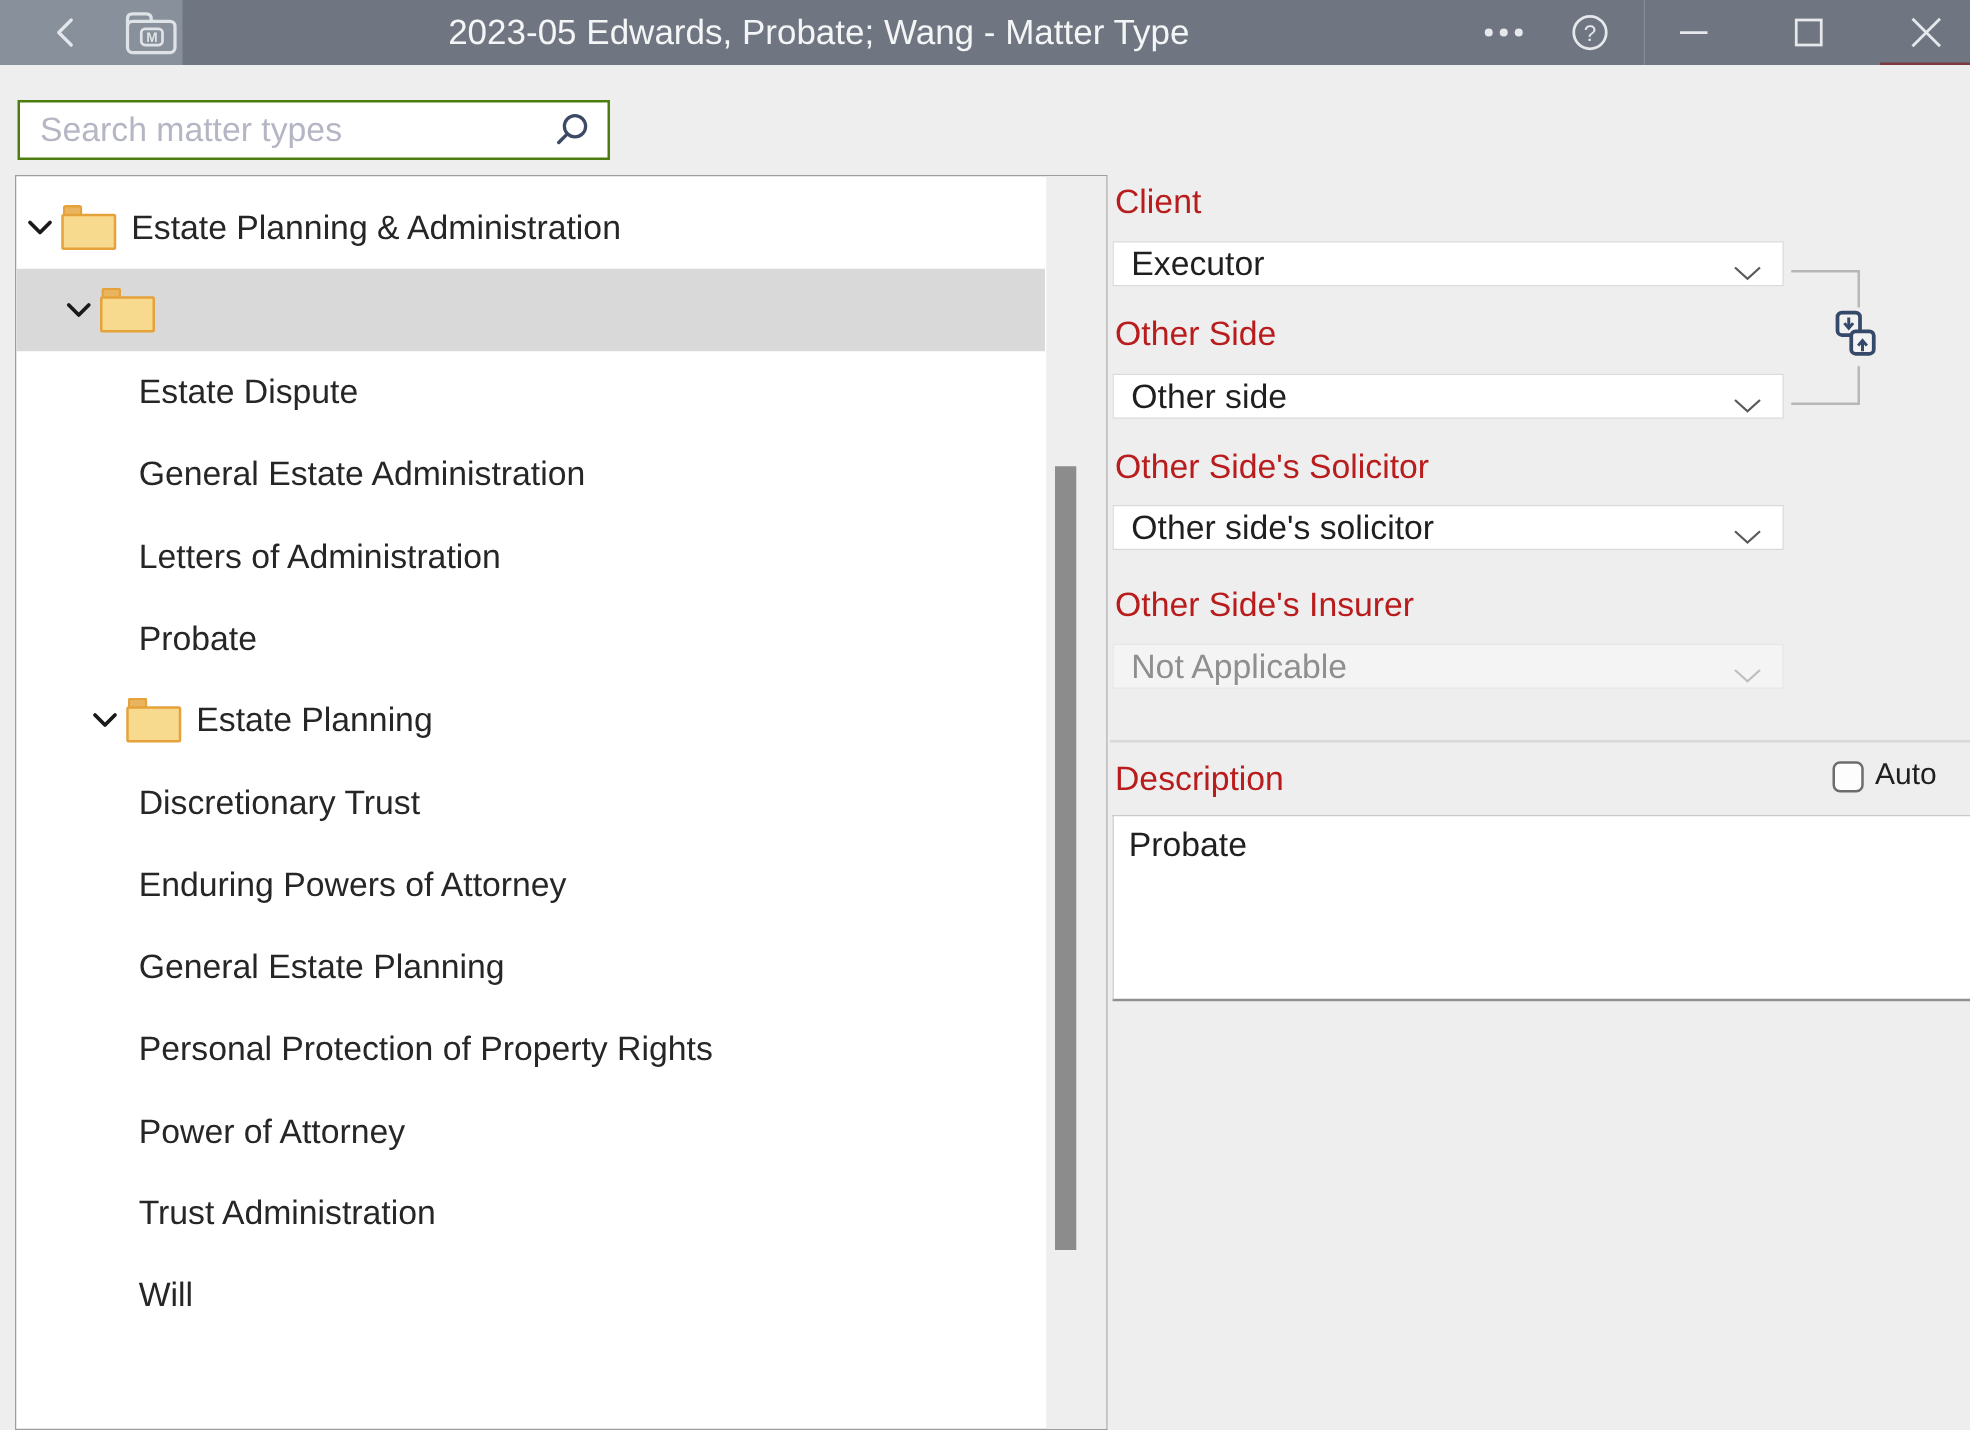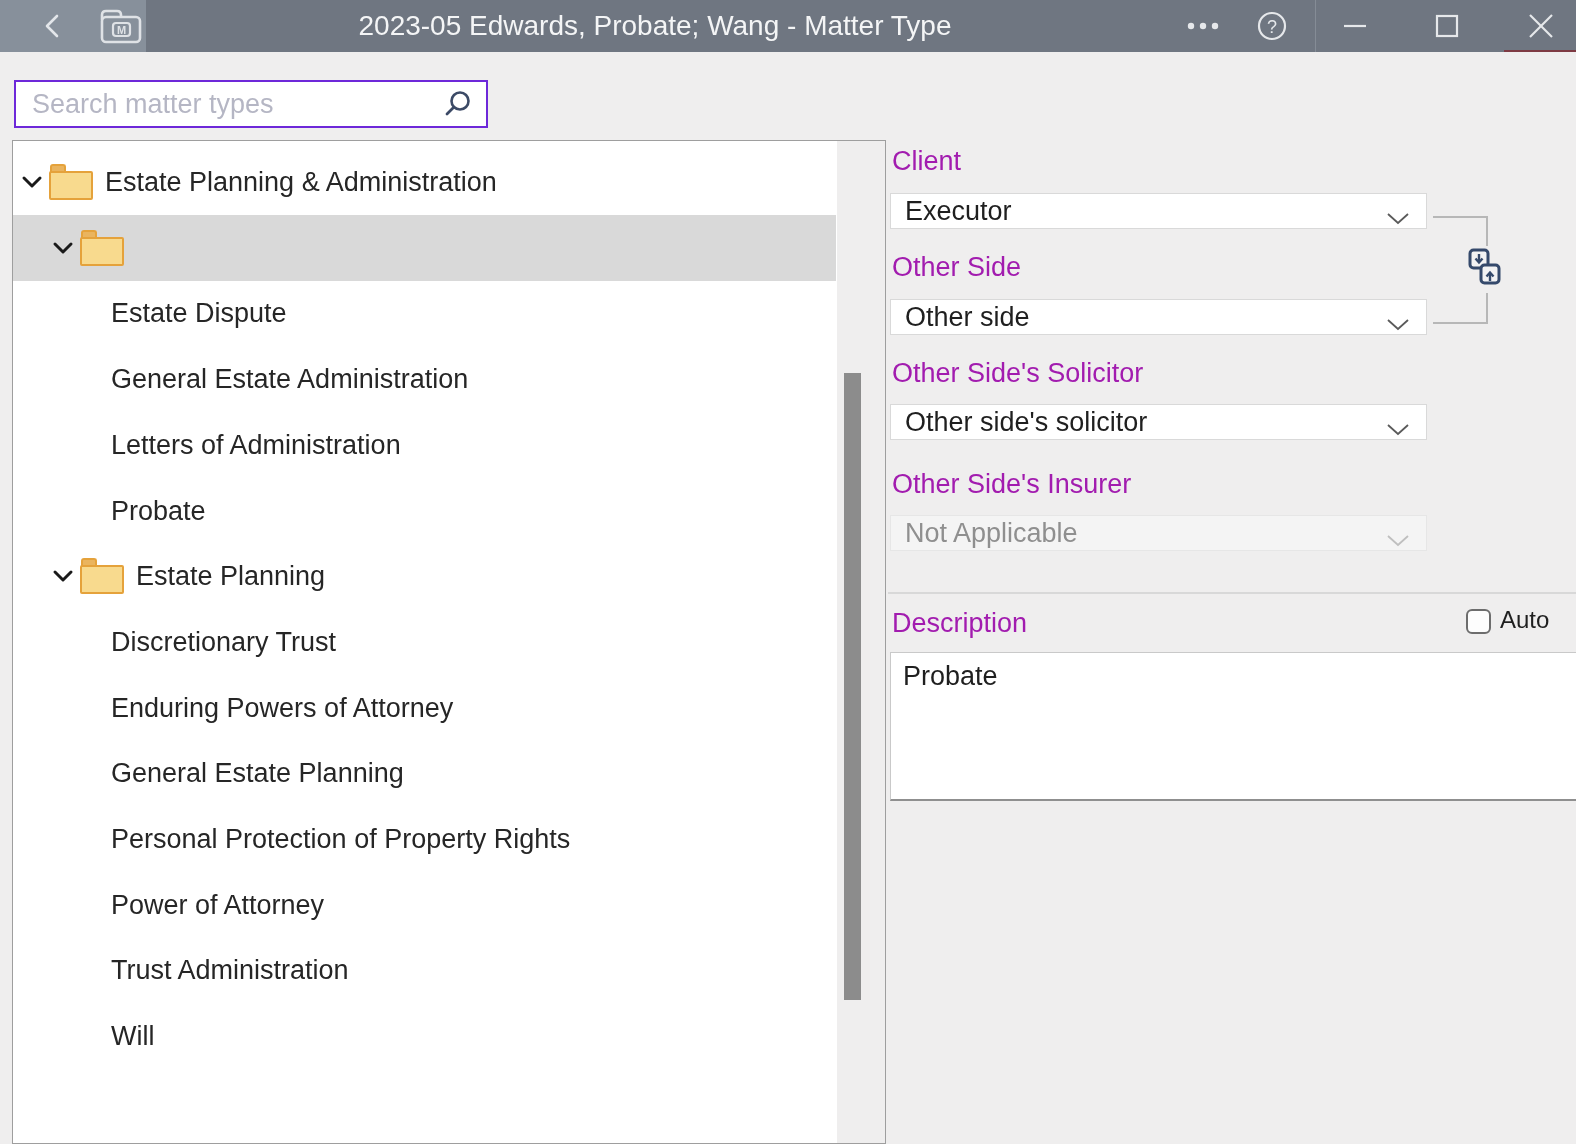--- a/index.html
+++ b/index.html
@@ -19,21 +19,21 @@
   .tb-more{left:1173px;width:60px;}
   .tb-help{left:1242px;width:60px;}
   .tb-divider{position:absolute;left:1315px;top:0;width:1px;height:52px;background:#858c96;}
   .tb-min{left:1322px;width:66px;}
   .tb-max{left:1414px;width:66px;}
   .tb-close{left:1506px;width:70px;}
   .tb-redline{position:absolute;left:1504px;top:50px;width:72px;height:2px;background:#7e3a43;}
 
   
   .searchbox{position:absolute;left:14px;top:80px;width:474px;height:48px;background:#fff;
-             border:2px solid #6d28d9;box-sizing:border-box;display:flex;align-items:center;}
+             border:2px solid #4d7c0f;box-sizing:border-box;display:flex;align-items:center;}
   .searchbox input{flex:1;border:none;outline:none;margin-left:14px;font-size:27px;
                    font-family:inherit;color:#333;background:transparent;}
   .searchbox input::placeholder{color:#b5b6c4;opacity:1;}
   .search-icon{flex:0 0 30px;margin-right:13px;height:30px;}
 
   
   .tree-panel{position:absolute;left:12px;top:140px;width:874px;height:1004px;background:#fff;
               border:1.5px solid #9e9e9e;box-sizing:border-box;}
   .tree-content{position:absolute;left:0;top:0;bottom:0;width:823px;overflow:hidden;}
   .tree-gutter{position:absolute;right:0;top:0;bottom:0;width:48px;background:#efeeee;}
@@ -45,21 +45,21 @@
   .folder{position:relative;width:44px;height:36px;margin-left:6px;flex:0 0 44px;}
   .folder .tab{position:absolute;left:1px;top:0;width:16px;height:12px;background:#eab45e;
                border:2px solid #e5a23b;border-bottom:none;border-radius:3px 3px 0 0;box-sizing:border-box;}
   .folder .fbody{position:absolute;left:0;top:7px;width:44px;height:29px;background:#f8da8e;
                  border:2px solid #e5a23b;border-radius:2px;box-sizing:border-box;}
   .tree-label{margin-left:12px;}
   .leaf-indent{flex:0 0 98px;width:98px;}
   .leaf-indent + .tree-label{margin-left:0;}
 
   
-  .fieldlabel{position:absolute;left:892px;font-size:27px;color:#a21caf;white-space:nowrap;}
+  .fieldlabel{position:absolute;left:892px;font-size:27px;color:#b91c1c;white-space:nowrap;}
   .combo{position:absolute;left:890px;width:537px;height:36px;background:#fff;
          border:1.5px solid #d9d9d9;box-sizing:border-box;display:flex;align-items:center;cursor:default;}
   .combo .combo-value{margin-left:14px;font-size:27px;color:#1f1f1f;white-space:nowrap;}
   .combo .combo-chev{position:absolute;right:16px;top:18px;}
   .combo.disabled{background:#f4f4f4;border-color:#e6e6e6;}
   .combo.disabled .combo-value{color:#8f8f8f;}
 
   .bracket{position:absolute;background:#b7b7b7;}
   .swap-icon{position:absolute;left:1468px;top:248px;width:34px;height:38px;}
 
@@ -165,21 +165,21 @@
           <span class="tree-label">General Estate Administration</span>
         </div>
         <div class="tree-row" style="top: 271px;">
           <span class="leaf-indent"></span>
           <span class="tree-label">Letters of Administration</span>
         </div>
         <div class="tree-row" style="top: 337px;">
           <span class="leaf-indent"></span>
           <span class="tree-label">Probate</span>
         </div>
-        <div class="tree-row" style="top: 402px;">
+        <div class="tree-row" style="top: 402px; margin-left: 21px;">
           <span class="chev" style="margin-left:39px">
             <svg width="22" height="16" viewBox="0 0 22 16">
               <polyline points="3,4 11,12 19,4" fill="none" stroke="#1a1a1a" stroke-width="3" stroke-linecap="round" stroke-linejoin="round"></polyline>
             </svg>
           </span>
           <span class="folder">
             <span class="tab"></span>
             <span class="fbody"></span>
           </span>
           <span class="tree-label">Estate Planning</span>

